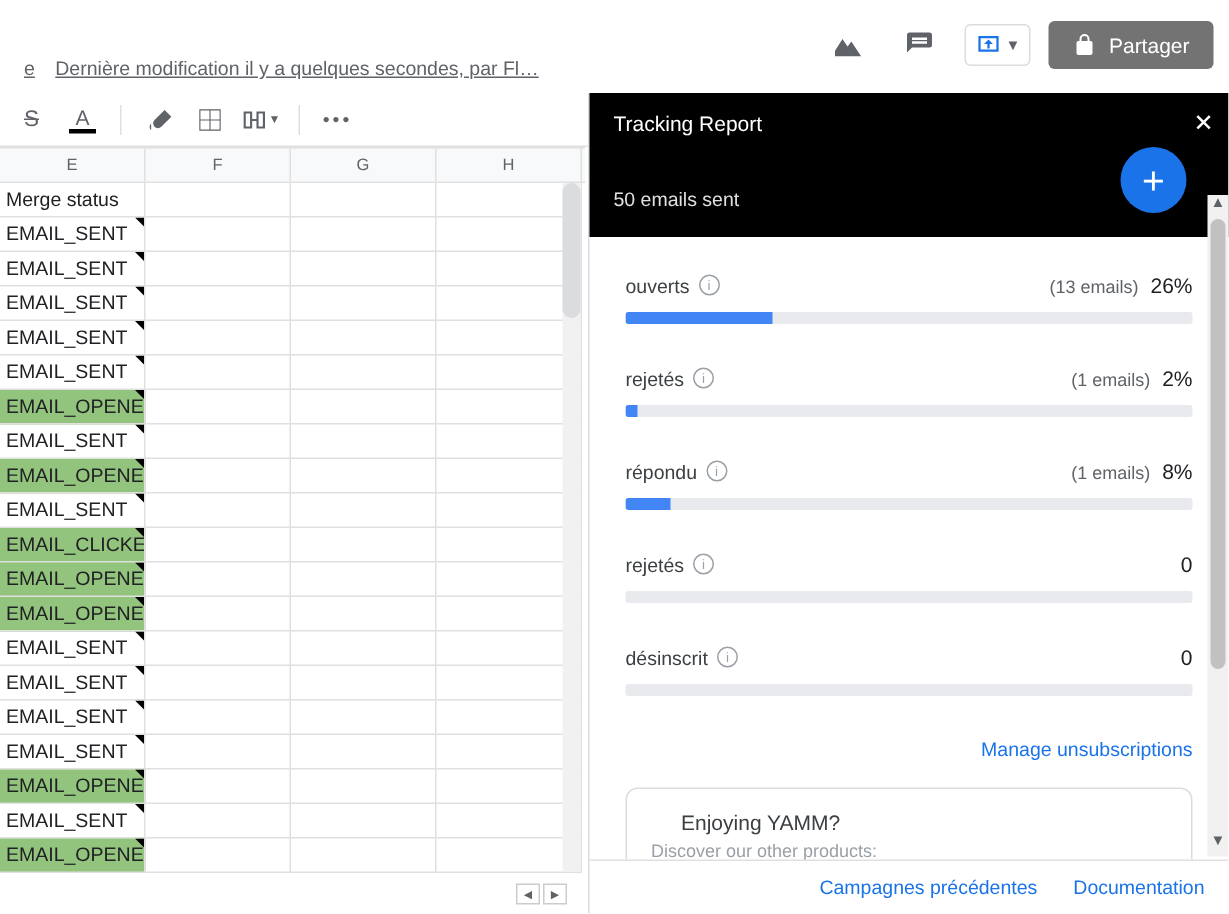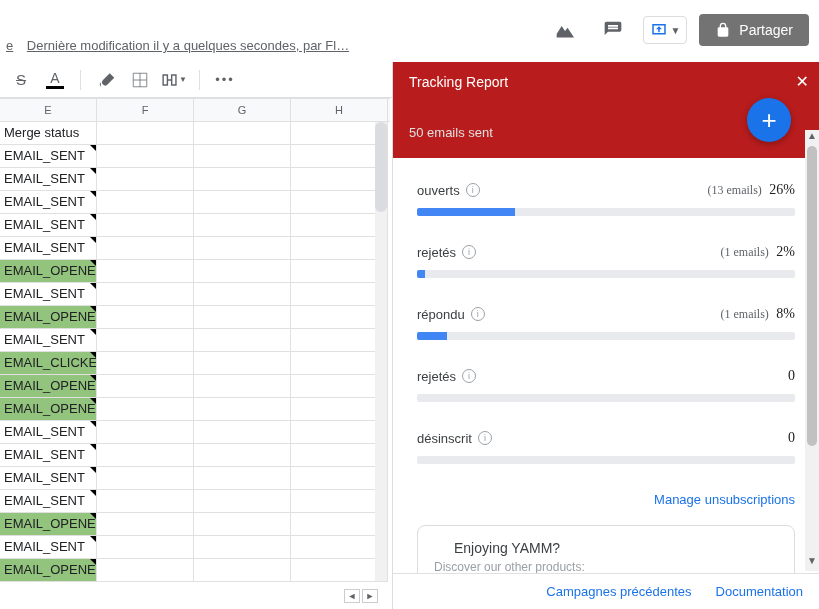--- a/index.html
+++ b/index.html
@@ -1,20 +1,20 @@
 <!DOCTYPE html>
 <html><head>
 <meta charset="utf-8">
 <style>
   * { box-sizing: border-box; margin: 0; padding: 0; }
   body { font-family: Arial, sans-serif; font-size: 13px; color: #202124; width: 819px; height: 609px; overflow: hidden; position: relative; background: #fff; }
 
   
   .topbar { position: absolute; top: 0; left: 0; right: 0; height: 58px; display: flex; align-items: center; }
-  .topbar-left { position: absolute; left: 6px; top: 38px; font-size: 13px; color: #5f6368; }
+  .topbar-left { position: absolute; left: 16px; top: 38px; font-size: 13px; color: #5f6368; }
   .topbar-left .edit-e { color: #5f6368; margin-right: 10px; text-decoration: underline; }
   .topbar-left a.mod { color: #5f6368; text-decoration: underline; }
   .topbar-right { position: absolute; right: 10px; top: 12px; display: flex; align-items: center; gap: 12px; }
   .icon-btn { width: 36px; height: 36px; display: flex; align-items: center; justify-content: center; border-radius: 4px; cursor: pointer; }
   .present-pill { border: 1px solid #dadce0; border-radius: 4px; padding: 4px 6px; display: flex; align-items: center; gap: 2px; cursor: pointer; color:#1a73e8; }
   .share-btn { background: #737373; color: #fff; border-radius: 4px; padding: 8px 16px; display: flex; align-items: center; gap: 8px; font-weight: 500; cursor: pointer; font-size: 14px; }
 
   
   .toolbar { position: absolute; top: 62px; left: 0; right: 0; height: 36px; border-bottom: 1px solid #e0e0e0; display: flex; align-items: center; padding: 0 8px; gap: 8px; }
   .toolbar .sep { width: 1px; height: 20px; background: #e0e0e0; margin: 0 4px; }
@@ -35,33 +35,33 @@
 
   .sheet-scrolltrack { position: absolute; top: 122px; left: 375px; width: 12px; bottom: 28px; background: #f1f1f1; }
   .sheet-scrollthumb { position: absolute; top: 0; left: 0; right: 0; height: 90px; background: #dadce0; border-radius: 6px; }
 
   
   .sheet-bottom { position: absolute; left: 344px; bottom: 6px; display: flex; gap: 2px; }
   .sheet-bottom div { width: 16px; height: 14px; border: 1px solid #ccc; font-size: 9px; text-align: center; line-height: 12px; cursor: pointer; color:#5f6368;}
 
   
   .panel { position: absolute; top: 62px; left: 392px; right: 0; bottom: 0; background: #fff; border-left: 1px solid #dadce0; display: flex; flex-direction: column; }
-  .panel-header { background: #b91c1c; color: #fff; padding: 12px 16px 18px 16px; position: relative; }
+  .panel-header { background: #000000; color: #fff; padding: 12px 16px 18px 16px; position: relative; }
   .panel-header .title { font-size: 14px; font-weight: 500; margin-bottom: 8px; }
   .panel-header .sub { font-size: 13px; color: #e0e0e0; margin-top: 35px; }
   .panel-header .close { position: absolute; right: 10px; top: 10px; cursor: pointer; color: #fff; font-size: 16px; }
   .fab { position: absolute; right: 28px; top: -4px; transform: translateY(40px); z-index:3;}
   .fab-btn { width: 44px; height: 44px; border-radius: 50%; background: #1a73e8; color: #fff; display: flex; align-items: center; justify-content: center; font-size: 26px; box-shadow: 0 2px 6px rgba(0,0,0,0.3); cursor: pointer; }
 
   .panel-body { flex: 1; overflow: hidden; padding: 24px 24px 0 24px; position: relative; }
   .metric { margin-bottom: 28px; }
   .metric-row { display: flex; align-items: center; justify-content: space-between; margin-bottom: 10px; font-size: 13px; color: #3c4043; }
   .metric-row .label { display: flex; align-items: center; gap: 6px; }
   .info-icon { width: 14px; height: 14px; border: 1px solid #9aa0a6; border-radius: 50%; display: inline-flex; align-items: center; justify-content: center; font-size: 9px; color: #9aa0a6; cursor: default; }
-  .metric-row .right { color: #5f6368; font-size: 12px; font-family: Liberation Serif, serif; }
+  .metric-row .right { color: #5f6368; font-size: 12px; }
   .metric-row .right .pct { color: #202124; font-size: 14px; margin-left: 4px; }
   .bar-track { height: 8px; background: #e8eaed; border-radius: 2px; overflow: hidden; position: relative; }
   .bar-fill { height: 100%; background: #4285f4; }
 
   .manage-link { text-align: right; margin-top: 4px; }
   .manage-link a { color: #1a73e8; text-decoration: none; font-size: 13px; cursor: pointer; }
 
   .promo-box { border: 1px solid #dadce0; border-radius: 8px; padding: 14px 16px; margin-top: 18px; }
   .promo-box .q { font-size: 14px; color: #3c4043; margin-bottom: 4px; margin-left: 20px; }
   .promo-box .sub { font-size: 12px; color: #9aa0a6; }

